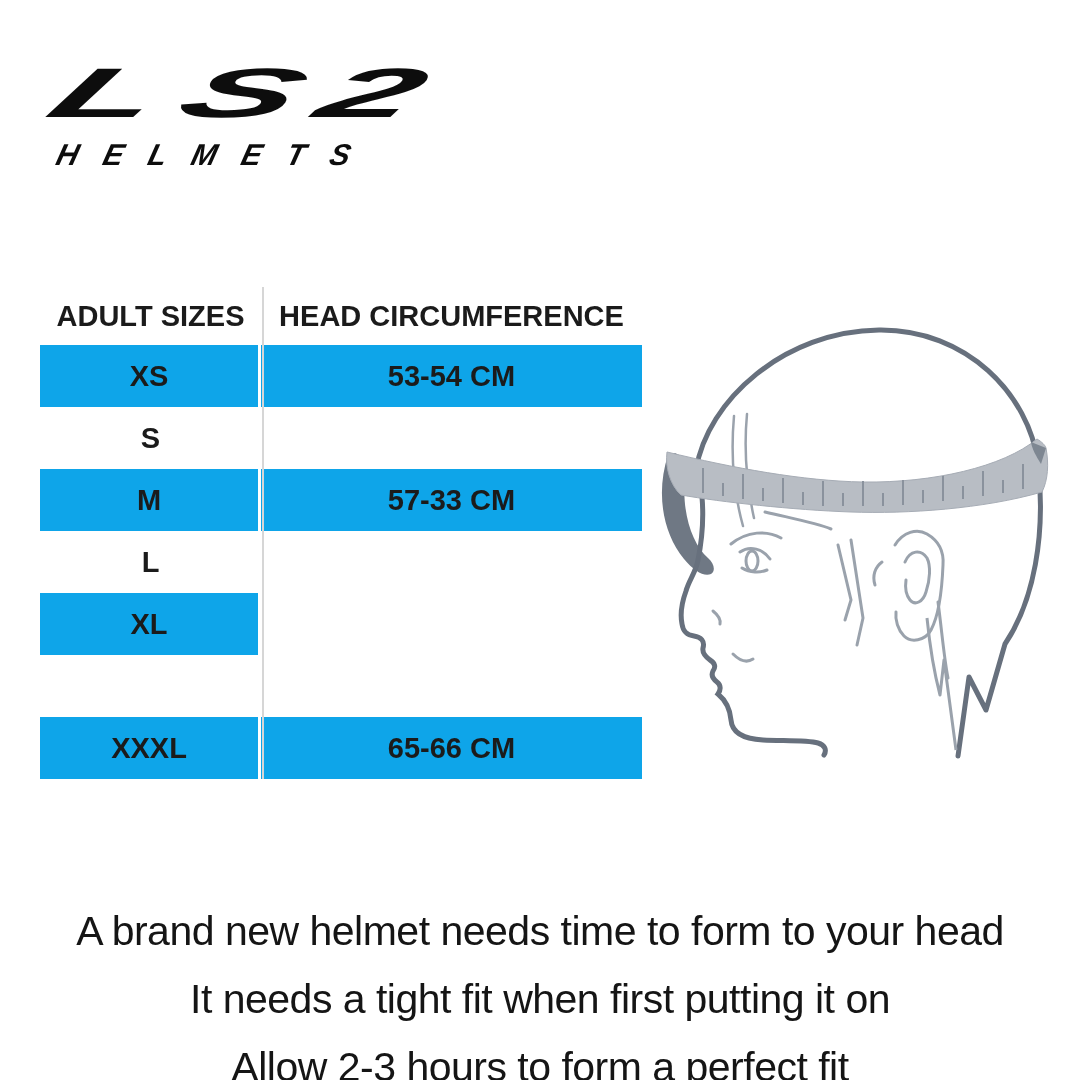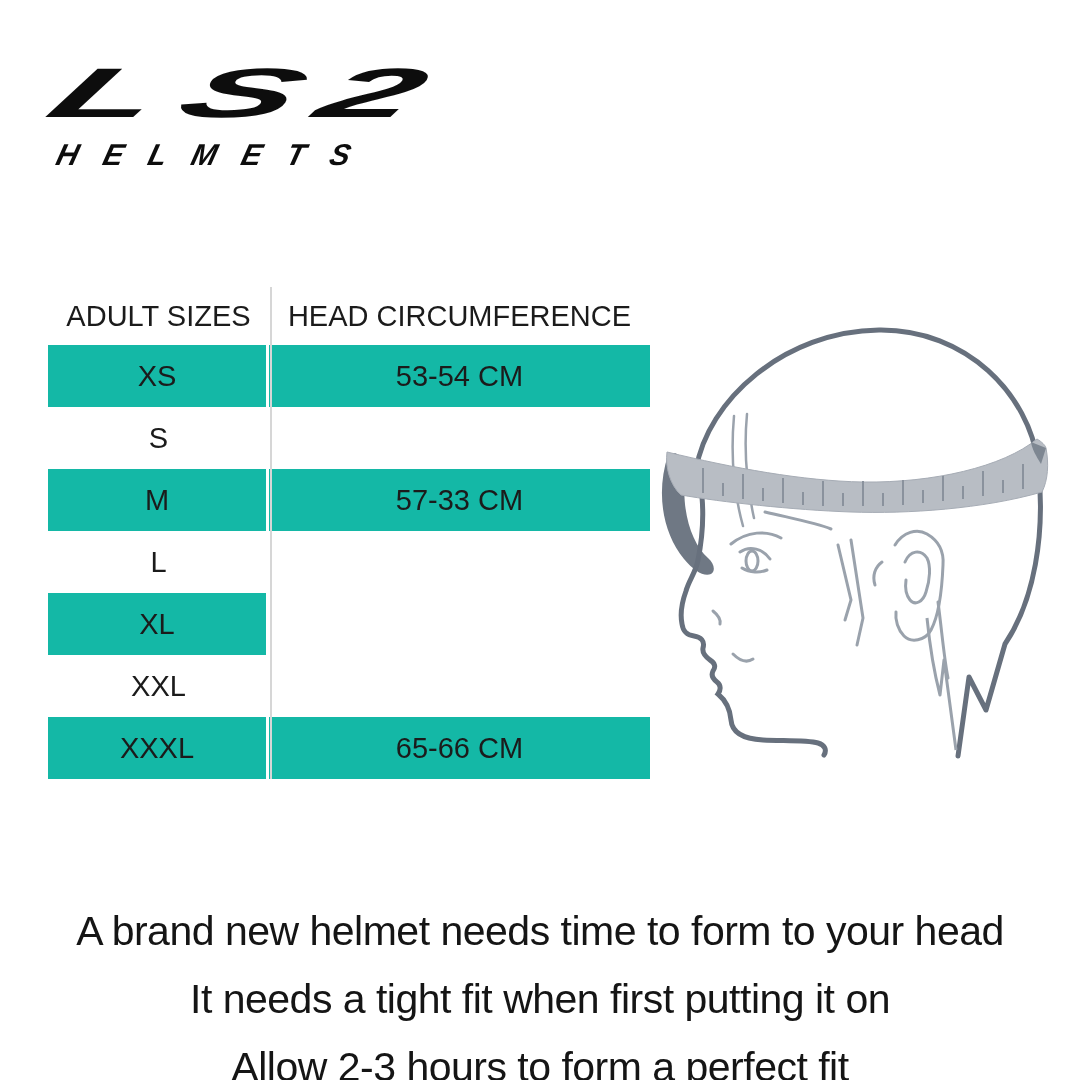--- a/index.html
+++ b/index.html
@@ -16,32 +16,32 @@
     letter-spacing:10px; color:#0d0d0d; white-space:nowrap;
     transform: scaleX(2.45) skewX(-14deg); transform-origin:0 50%;
   }
   .logo-sub {
     margin-top:14px; font-weight:bold; font-style:italic; font-size:30px;
     letter-spacing:25px; color:#0d0d0d; white-space:nowrap;
     transform: skewX(-14deg); transform-origin:0 50%;
   }
 
   
-  .size-table { position:absolute; left:48px; top:287px; width:602px; }
+  .size-table { position:absolute; left:40px; top:287px; width:602px;font-weight:bold; }
   .size-table::after {           
     content:""; position:absolute; top:0; bottom:0; left:222px;
     width:2px; background:#d6d6d6;
   }
   .trow { display:flex; align-items:center; height:62px; }
   .trow.head { height:58px; }
   .tcell { text-align:center; font-size:29px; color:#1b1b1b; }
   .tcell.c1 { width:221px; }
   .tcell.c2 { flex:1; }
   .trow.stripe .tcell.c1,
-  .trow.stripe .tcell.c2 { background:#14b8a6; height:100%; display:flex; align-items:center; justify-content:center;text-align:right; }
+  .trow.stripe .tcell.c2 { background:#0ea5e9; height:100%; display:flex; align-items:center; justify-content:center;text-align:right; }
   .trow.stripe { background:transparent; }
   .trow.stripe .tcell.c1 { margin-right:3px; width:218px; }
 
   
   .illu { position:absolute; left:655px; top:300px; width:420px; height:480px; }
 
   
   .footer {
     position:absolute; left:0; right:0; top:897px; text-align:center;
     font-size:41px; line-height:68px; color:#151515; letter-spacing:-0.5px;
@@ -74,21 +74,20 @@
       <div class="tcell c1">M</div>
       <div class="tcell c2">57-33 CM</div>
     </div>
         <div class="trow">
       <div class="tcell c1">L</div>
     </div>
         <div class="trow stripe">
       <div class="tcell c1">XL</div>
     </div>
         <div class="trow">
-      <div class="tcell c1">XXL</div>
     </div>
         <div class="trow stripe">
       <div class="tcell c1">XXXL</div>
       <div class="tcell c2">65-66 CM</div>
     </div>
       </div>
   </div>
 
   <svg class="illu" viewBox="0 0 420 480" aria-hidden="true">
 

